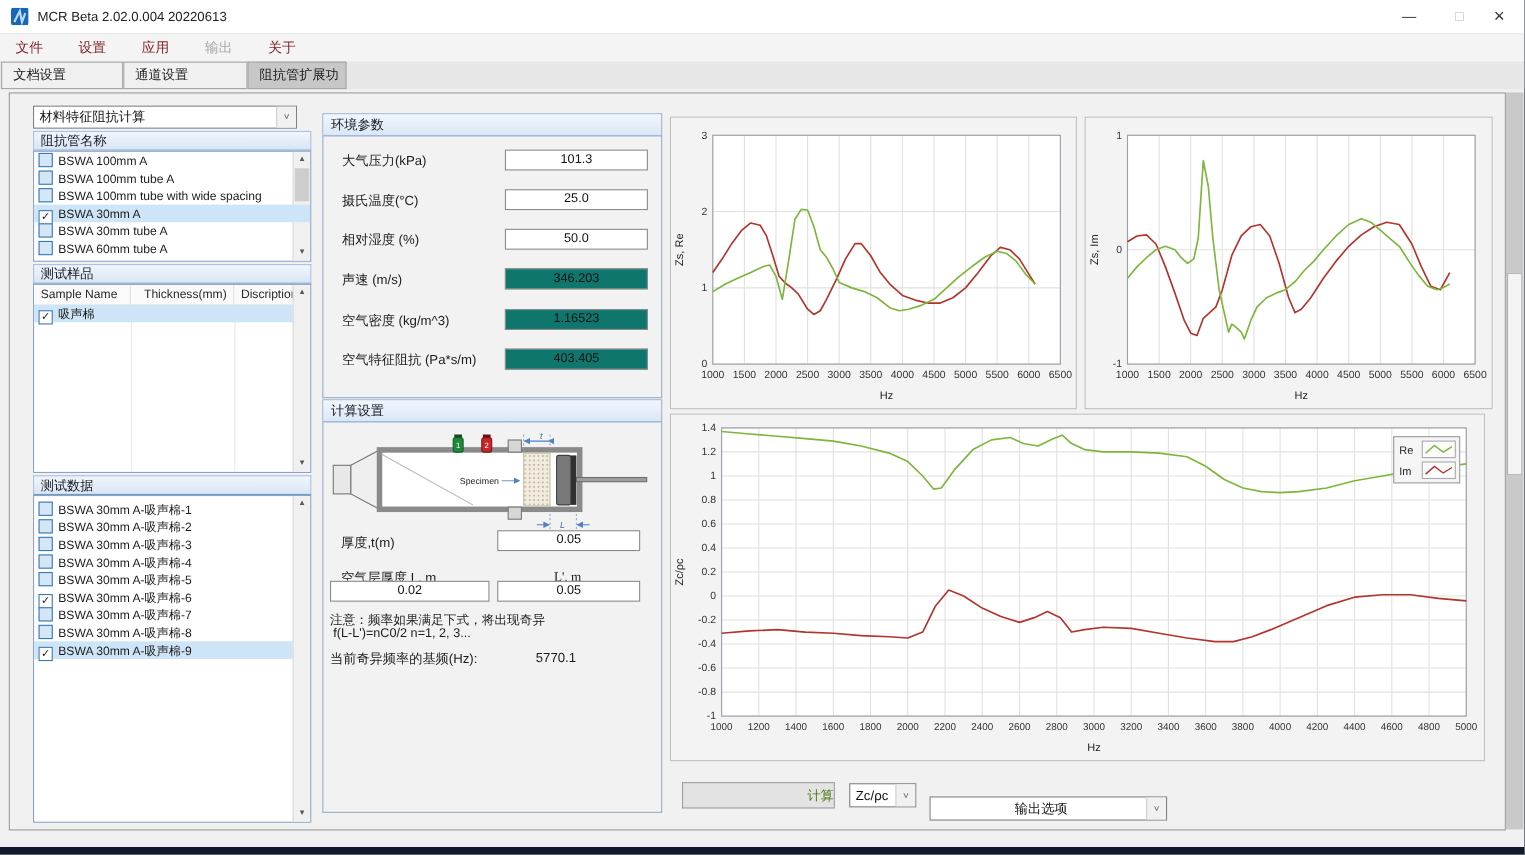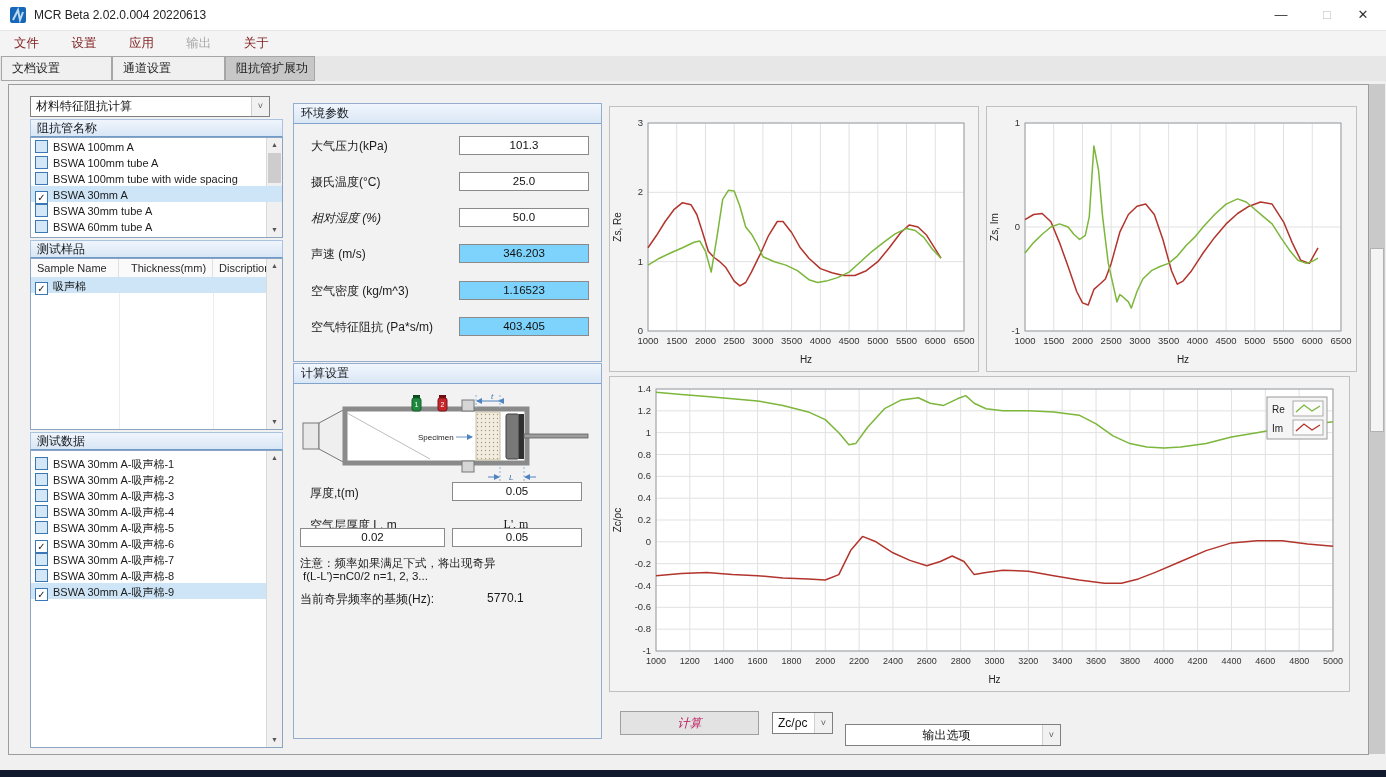--- a/index.html
+++ b/index.html
@@ -44,27 +44,27 @@
   .vsb .sthumb{position:absolute;left:1px;right:1px;background:#cdcdcd;}
   
   .thead{position:absolute;left:0;top:0;right:15px;height:18px;background:#fafafa;border-bottom:1px solid #d8d8d8;}
   .thc{position:absolute;top:0;height:18px;line-height:18px;font-size:11px;color:#2a2a2a;padding-left:6px;border-right:1px solid #e0e0e0;box-sizing:border-box;}
   .tgrid{position:absolute;top:18px;bottom:0;width:1px;background:#ececec;}
   
   .gbox{position:absolute;border:1px solid #96aecd;background:#f2f2f2;}
   .gbox .ghdr{position:absolute;left:0;top:0;right:0;height:19px;background:linear-gradient(#f0f6fd,#dbe7f6);border-bottom:1px solid #7fa5cd;font-size:12px;color:#15181d;line-height:19px;padding-left:7px;}
   .flabel{position:absolute;left:17px;font-size:12px;color:#1b1b1b;}
   .vbox{position:absolute;left:165px;width:128px;height:17px;border:1px solid #8a8a8a;background:#fff;text-align:center;font-size:11.5px;line-height:17px;color:#111;}
-  .vbox.ro{background:#7dd3fc;}
+  .vbox.ro{background:#0f766e;}
   .note{position:absolute;left:17px;font-size:11.5px;color:#1b1b1b;}
   
   .chart{position:absolute;background:#f3f3f3;border:1px solid #c0c0c0;}
   svg text{font-family:"Liberation Sans",sans-serif;}
   
-  .btn{position:absolute;border:1px solid #9f9f9f;background:#e3e3e3;font-size:12px;color:#be185d;text-align:center;font-style:italic;}
+  .btn{position:absolute;border:1px solid #9f9f9f;background:#e3e3e3;font-size:12px;color:#4d7c0f;text-align:right;}
   .bottomstrip{position:absolute;left:0;bottom:0;width:1386px;height:7px;background:#121a2e;}
   .diagwrap{position:absolute;left:300px;top:393px;width:292px;height:92px;}
 </style>
 </head>
 <body>
 
 <div id="app">
 
   <div class="titlebar">
     <svg class="logo" viewBox="0 0 16 16">
@@ -150,21 +150,21 @@
     </div>
   </div>
 
   <div class="gbox" style="left:293px;top:103px;width:307px;height:257px;">
     <div class="ghdr">环境参数</div>
     <div id="env-fields" style="position:absolute;left:0;top:0;right:0;bottom:0;">
         <div class="flabel" style="top: 34px;">大气压力(kPa)</div>
         <div class="vbox" style="top: 32px;">101.3</div>
         <div class="flabel" style="top: 70px;">摄氏温度(°C)</div>
         <div class="vbox" style="top: 68px;">25.0</div>
-        <div class="flabel" style="top: 106px; font-style: italic;">相对湿度 (%)</div>
+        <div class="flabel" style="top: 106px;">相对湿度 (%)</div>
         <div class="vbox" style="top: 104px;">50.0</div>
         <div class="flabel" style="top: 142px;">声速 (m/s)</div>
         <div class="vbox ro" style="top: 140px;">346.203</div>
         <div class="flabel" style="top: 179px;">空气密度 (kg/m^3)</div>
         <div class="vbox ro" style="top: 177px;">1.16523</div>
         <div class="flabel" style="top: 215px;">空气特征阻抗 (Pa*s/m)</div>
         <div class="vbox ro" style="top: 213px;">403.405</div>
       </div>
   </div>
 

